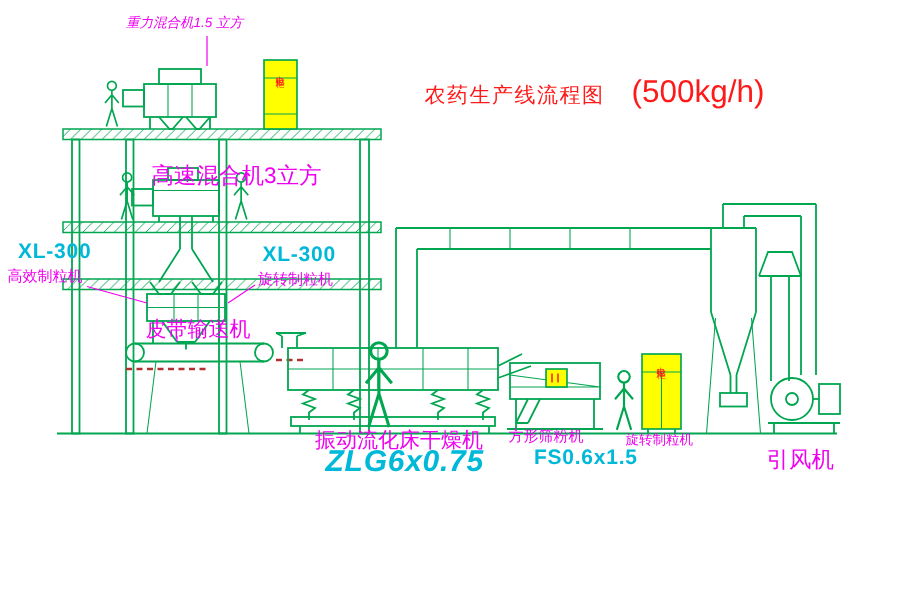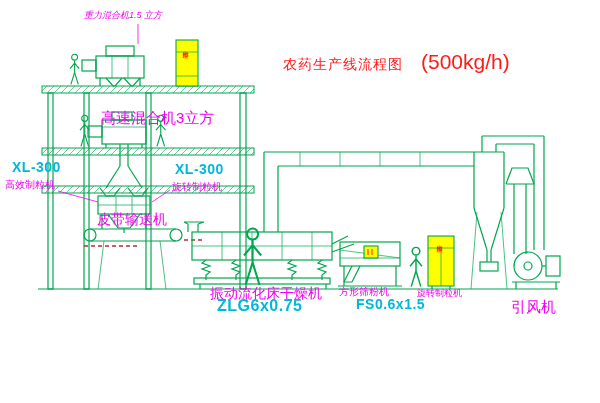--- a/index.html
+++ b/index.html
@@ -186,21 +186,21 @@
 
   <div class="lbl cyan" style="left:12px;top:160px;font-size:14px;">XL-300</div>
   <div class="lbl mag" style="left:5px;top:179px;font-size:10px;">高效制粒机</div>
 
   <div class="lbl cyan" style="left:175px;top:162px;font-size:14px;">XL-300</div>
   <div class="lbl mag" style="left:172px;top:181px;font-size:10px;">旋转制粒机</div>
 
   <div class="lbl mag" style="left:97px;top:212px;font-size:14px;">皮带输送机</div>
 
   <div class="lbl mag" style="left:210px;top:286px;font-size:14px;">振动流化床干燥机</div>
-  <div class="lbl cyan" style="left:217px;top:297px;font-size:16px;">ZLG6x0.75</div>
+  <div class="lbl cyan" style="left:217px;top:297px;font-size:20px;font-style:italic;">ZLG6x0.75</div>
 
   <div class="lbl mag" style="left:339px;top:286px;font-size:10px;text-align:center;">方形筛粉机</div>
   <div class="lbl cyan" style="left:336px;top:297px;font-size:14px;padding-left:20px;">FS0.6x1.5</div>
 
   <div class="lbl mag" style="left:417px;top:289px;font-size:9px;">旋转制粒机</div>
 
   <div class="lbl mag" style="left:511px;top:299px;font-size:15px;">引风机</div>
 
   <div class="lbl redtxt vert" style="left:182px;top:46px;font-size:6px;height:34px;">电控柜</div>
   <div class="lbl redtxt vert" style="left:436px;top:240px;font-size:6px;height:34px;">电控柜</div>

